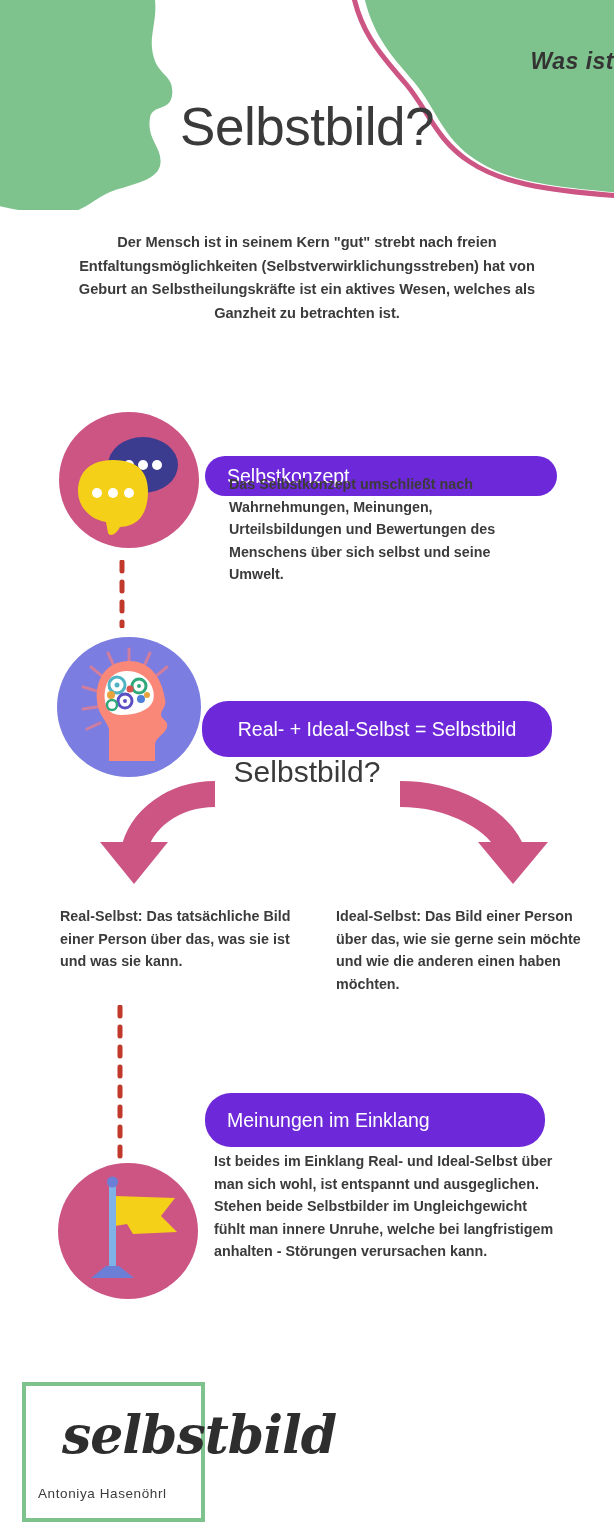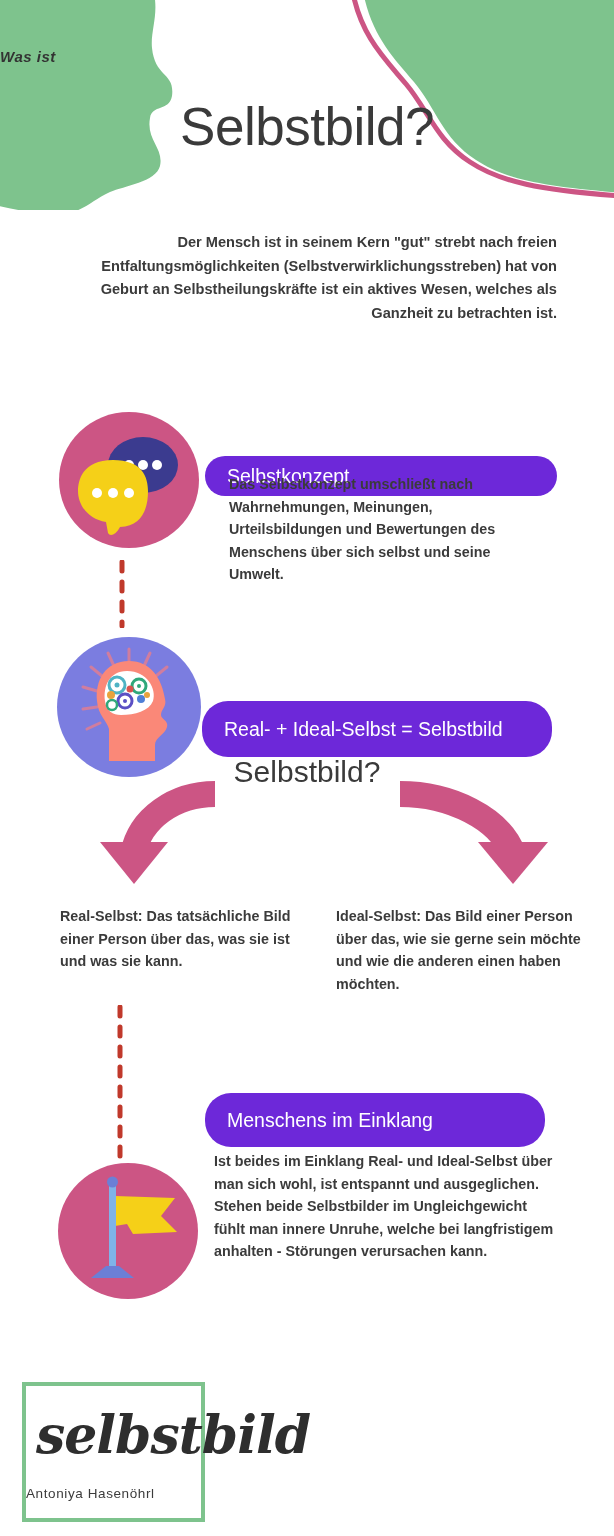--- a/index.html
+++ b/index.html
@@ -10,35 +10,35 @@
     font-family:"Liberation Sans", sans-serif;
     color:#333333;
   }
 
   
   #top-decor { position:absolute; top:0; left:0; width:614px; height:210px; z-index:0; }
 
   
   .kicker {
     position:absolute; top:48px; left:0; width:614px;
-    text-align:left; z-index:3;
-    font-size:15px; font-weight:700; color:#333333;
+    text-align:right; z-index:3;
+    font-size:23px; font-weight:700; color:#333333;
     font-style:italic; letter-spacing:0.5px;
   }
   .headline {
     position:absolute; top:96px; left:0; width:614px;
     text-align:center; z-index:3;
     font-size:53px; font-weight:400; color:#3a3a3a;
     letter-spacing:-0.5px;
   }
 
   
   .intro {
     position:absolute; top:231px; left:57px; width:500px;
-    text-align:right; z-index:3;
+    text-align:center; z-index:3;
     font-size:14.6px; font-weight:700; line-height:1.62; color:#3b3b3b;
   }
 
   
   .icon-circle { position:absolute; z-index:3; }
   .pill {
     position:absolute; z-index:3;
     background:#6d28d9;
     border-radius:26px;
     color:#ffffff;
@@ -54,52 +54,52 @@
 
   
   #sec1-icon  { top:409px; left:58px; width:142px; height:142px; }
   #sec1-pill  { top:420px; left:205px; width:352px; height:40px; }
   #sec1-text  { top:473px; left:229px; width:320px; }
   #dots1      { top:560px; left:119px; width:6px; height:68px; }
 
   
   #sec2-icon  { top:633px; left:55px; width:148px; height:148px; }
   #sec2-pill  { top:665px; left:202px; width:350px; height:56px;
-                flex-direction:column; align-items:flex-start; justify-content:center; }
+                flex-direction:column; align-items:center; justify-content:center; }
   #midtitle   { position:absolute; top:755px; left:0; width:614px; text-align:center;
                 z-index:3; font-size:30px; font-weight:400; color:#3a3a3a; }
 
   
   #arrows { position:absolute; top:780px; left:0; width:614px; height:130px; z-index:2; }
 
   #col-left  { top:905px; left:60px;  width:250px; }
   #col-right { top:905px; left:336px; width:255px; }
 
   #dots2 { top:1005px; left:117px; width:6px; height:162px; }
 
   
   #sec3-pill { top:1057px; left:205px; width:340px; height:54px; }
   #sec3-icon { top:1160px; left:57px; width:142px; height:142px; }
   #sec3-text { top:1150px; left:214px; width:340px; }
 
   
-  #logo-wrap { position:absolute; top:1382px; left:22px; width:580px; height:140px; z-index:3; }
+  #logo-wrap { position:absolute; top:1382px; left:22px; width:580px; height:140px; z-index:3;text-align:right; }
   #logo-box {
     position:absolute; top:0; left:0; width:183px; height:140px;
     border:4px solid #7ec38d; background:transparent;
   }
   #logo-script {
     position:absolute; top:22px; left:14px; width:300px;
     font-family:"DejaVu Serif", serif;
     font-style:italic; font-weight:700;
     font-size:52px; color:#2e2e2e; letter-spacing:-1px;
     white-space:nowrap;
   }
   #logo-name {
-    position:absolute; top:104px; left:4px;
+    position:absolute; top:104px; left:16px;
     font-size:13.5px; font-weight:400; color:#3b3b3b; letter-spacing:0.6px;
   }
 </style>
 </head>
 <body>
 
 <svg id="top-decor" viewBox="0 0 614 210" preserveAspectRatio="none">
 
   <path d="M -30,-20 L 150,-20
         C 162,10 150,28 152,48
@@ -212,21 +212,21 @@
 </svg>
 
 <p class="body-text" id="col-left">Real-Selbst: Das tatsächliche Bild einer Person über das, was sie ist und was sie kann.</p>
 <p class="body-text" id="col-right">Ideal-Selbst: Das Bild einer Person über das, wie sie gerne sein möchte und wie die anderen einen haben möchten.</p>
 
 <svg class="dotted" id="dots2" viewBox="0 0 6 162">
   <line x1="3" y1="2" x2="3" y2="160" stroke="#c0392b" stroke-width="5" stroke-linecap="round" stroke-dasharray="9 11"></line>
 </svg>
 
 <div class="pill" id="sec3-pill">
-  <span>Menschens im Einklang</span>
+  <span>Meinungen im Einklang</span>
 </div>
 
 <svg class="icon-circle" id="sec3-icon" viewBox="0 0 142 142">
   <ellipse cx="71" cy="71" rx="70" ry="68" fill="#cc5584"></ellipse>
   <path d="M 58,36 L 118,38 L 104,56 L 120,72
         L 76,74 L 70,64 L 58,66 Z" fill="#f5d018"></path>
   <rect x="52" y="22" width="7" height="92" fill="#7fb3e8"></rect>
   <circle cx="55.5" cy="22" r="5.5" fill="#6b7fd6"></circle>
   <path d="M 34,118 L 77,118 L 62,106 L 49,106 Z" fill="#6b7fd6"></path>
 </svg>

